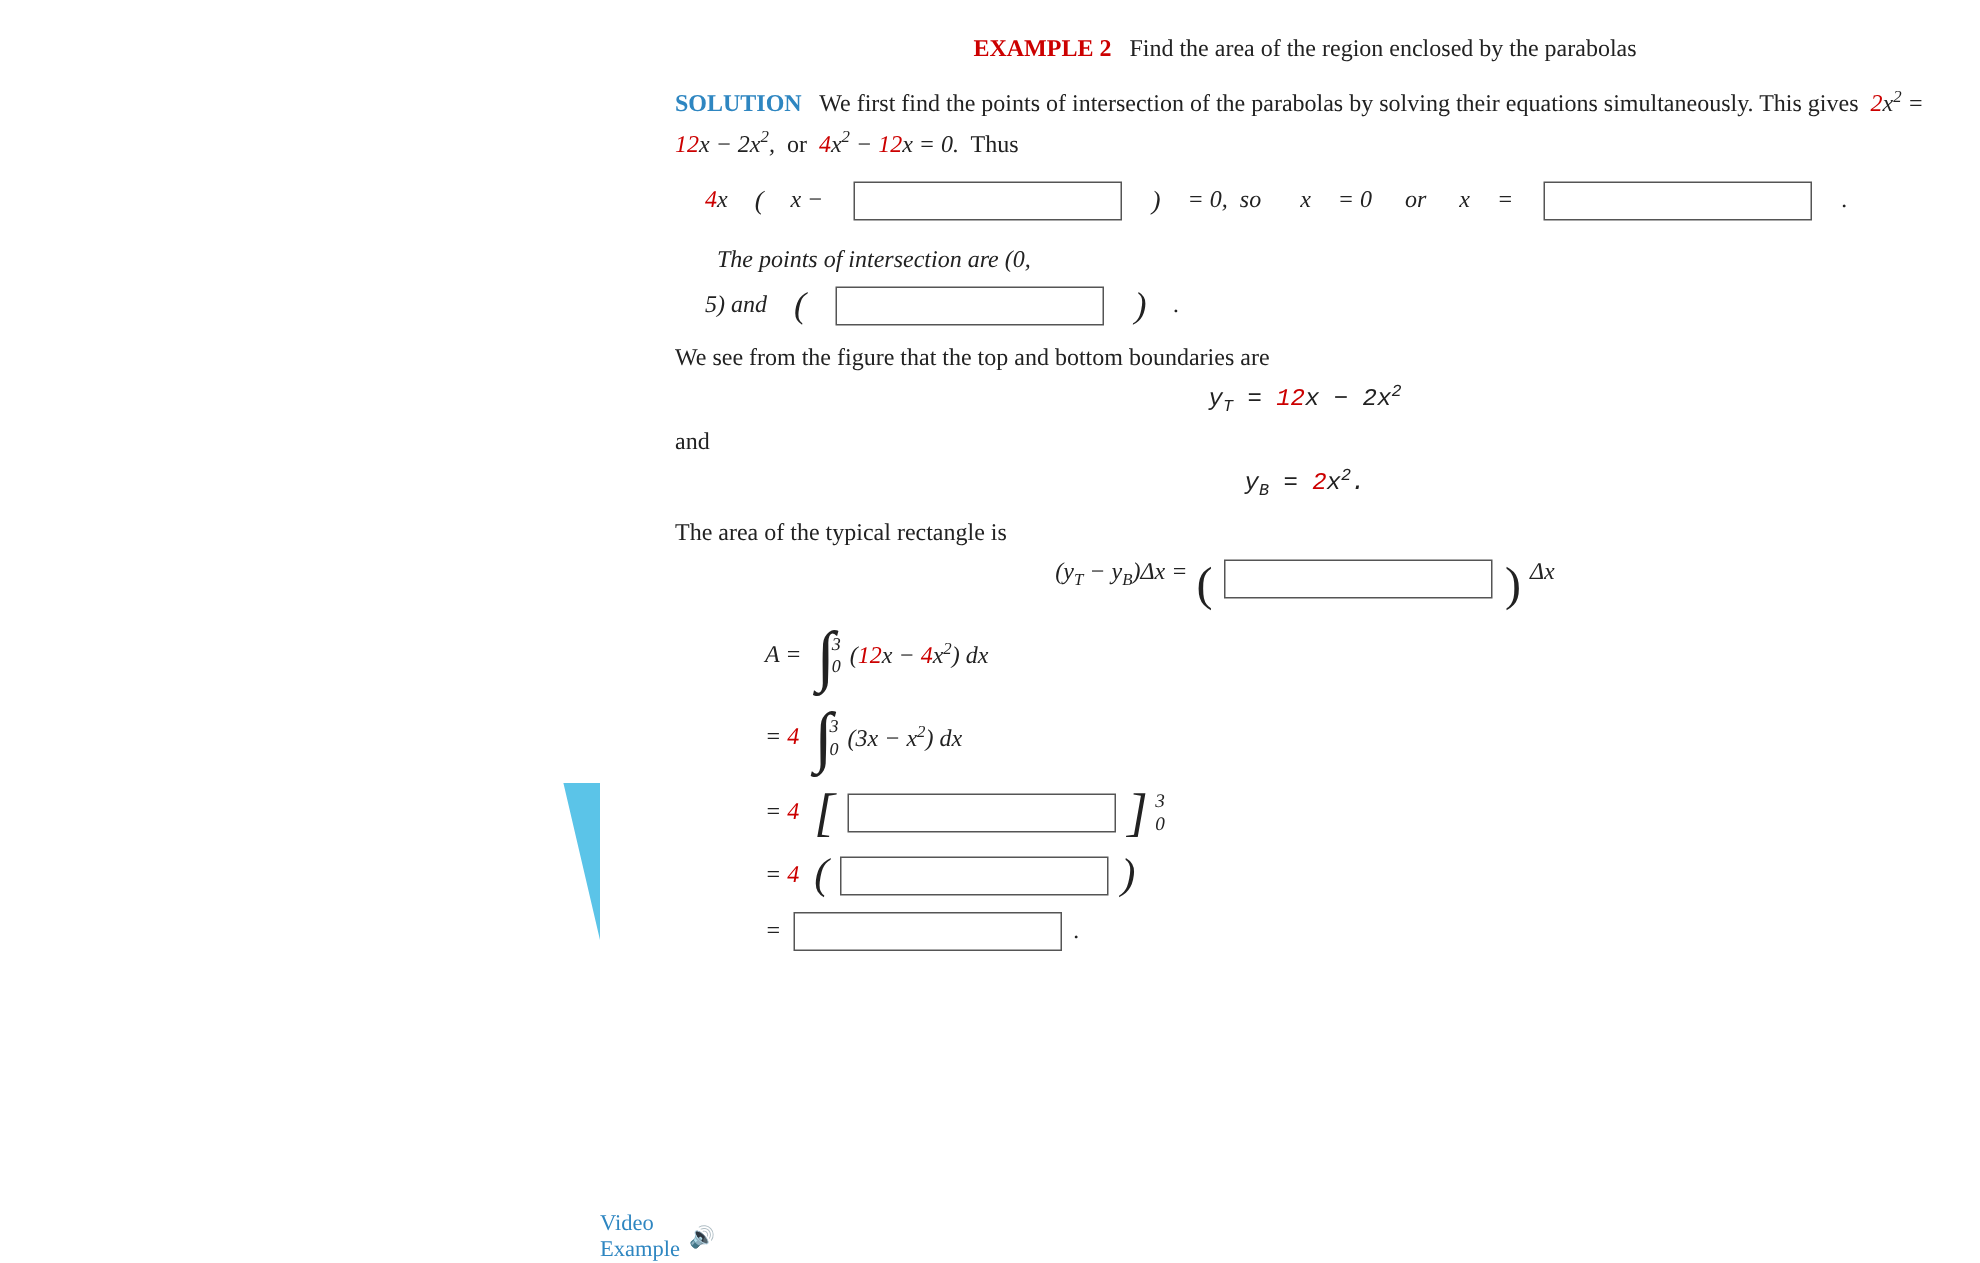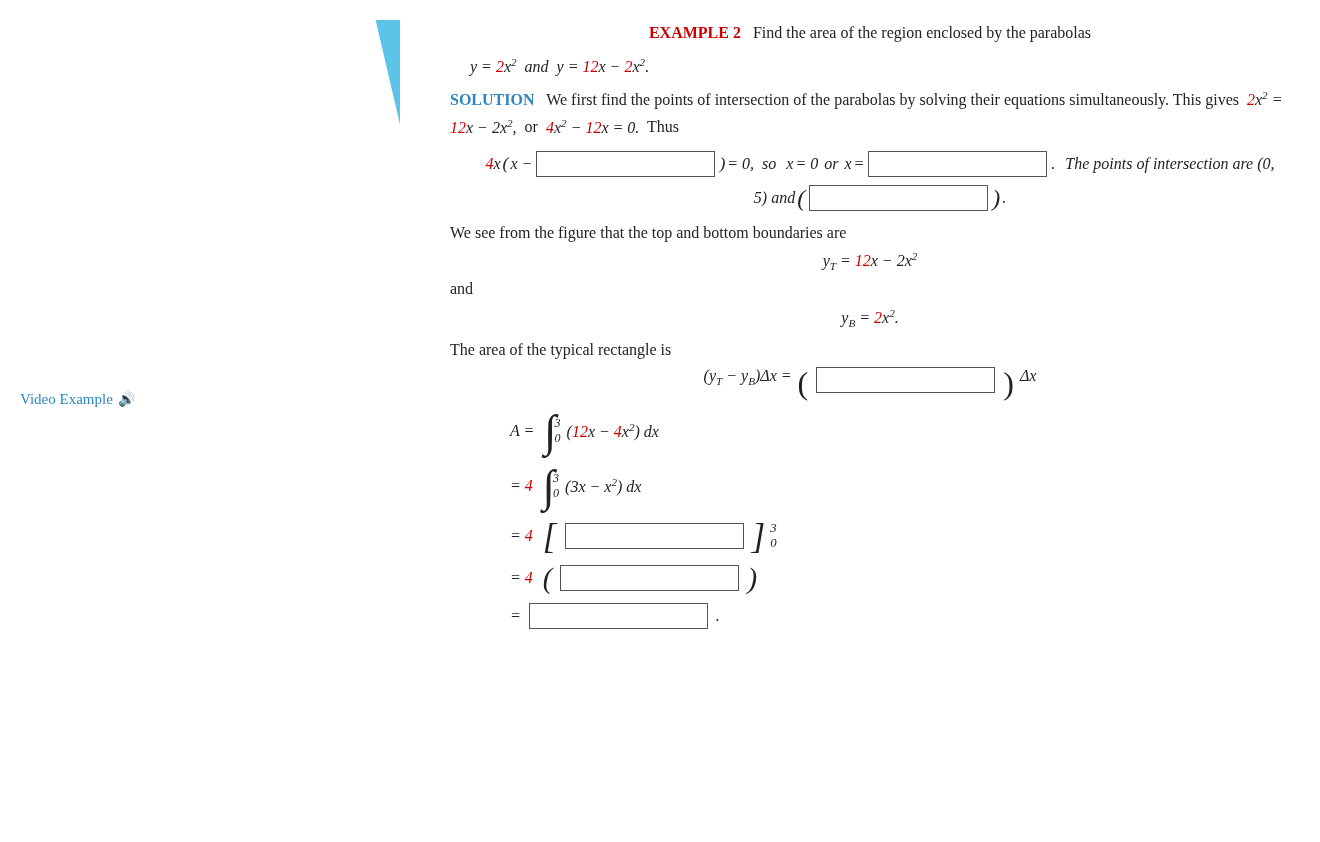--- a/index.html
+++ b/index.html
@@ -11,23 +11,22 @@
       width: 1320px;
       height: 842px;
       overflow: hidden;
       display: flex;
     }
 
     .left-panel {
       width: 430px;
       padding: 20px 20px 0 20px;
       display: flex;
-      flex-direction: column;
-      align-items: flex-start;
-      gap: 41px;
+      flex-direction: row;
+      align-items: flex-end;
     }
 
     .right-panel {
       flex: 1;
       padding: 20px 30px 20px 20px;
       overflow-y: auto;
     }
 
     
     .graph-container {
@@ -62,41 +61,41 @@
       margin-bottom: 10px;
       line-height: 1.7;
     }
 
     .math-line {
       display: flex;
       align-items: center;
       margin: 4px 0;
       font-style: italic;
       flex-wrap: wrap;
-      gap: 2px;
-      justify-content: center;
+      gap: 18px;
     }
 
     .input-box {
       display: inline-block;
       border: 1.5px solid #555;
       min-width: 70px;
       height: 26px;
       vertical-align: middle;
       margin: 0 2px;
     }
 
     .input-box-wide {
       min-width: 110px;
     }
 
     .center-math {
       text-align: center;
       margin: 8px 0;
       font-style: italic;
+      font-family: Liberation Mono, monospace;
     }
 
     sup { font-size: 0.7em; vertical-align: super; }
     sub { font-size: 0.7em; vertical-align: sub; }
 
     .integral-block {
       display: flex;
       align-items: center;
       font-style: italic;
       gap: 4px;
@@ -250,23 +249,20 @@
   </a>
 </div>
 
 <div class="right-panel">
 
   <div class="example-header">
     <span class="bold-red">EXAMPLE 2</span>&nbsp;&nbsp;
     <span>Find the area of the region enclosed by the parabolas</span>
   </div>
 
-  <div style="margin-left: 20px; margin-bottom: 10px; font-style: italic;">
-    <span>y = <span class="red">2</span>x<sup>2</sup>&nbsp; and &nbsp;y = <span class="red">12</span>x − <span class="red">2</span>x<sup>2</sup>.</span>
-  </div>
 
   <div class="solution-block">
     <span class="blue-label">SOLUTION</span>&nbsp;&nbsp;
     <span>We first find the points of intersection of the parabolas by solving their equations simultaneously. This gives</span>
     &nbsp;<span style="font-style:italic;"><span class="red">2</span>x<sup>2</sup> = <span class="red">12</span>x − 2x<sup>2</sup>,&nbsp;</span>
     <span>or</span>
     &nbsp;<span style="font-style:italic;"><span class="red">4</span>x<sup>2</sup> − <span class="red">12</span>x = 0.</span>&nbsp;
     <span>Thus</span>
   </div>
 

